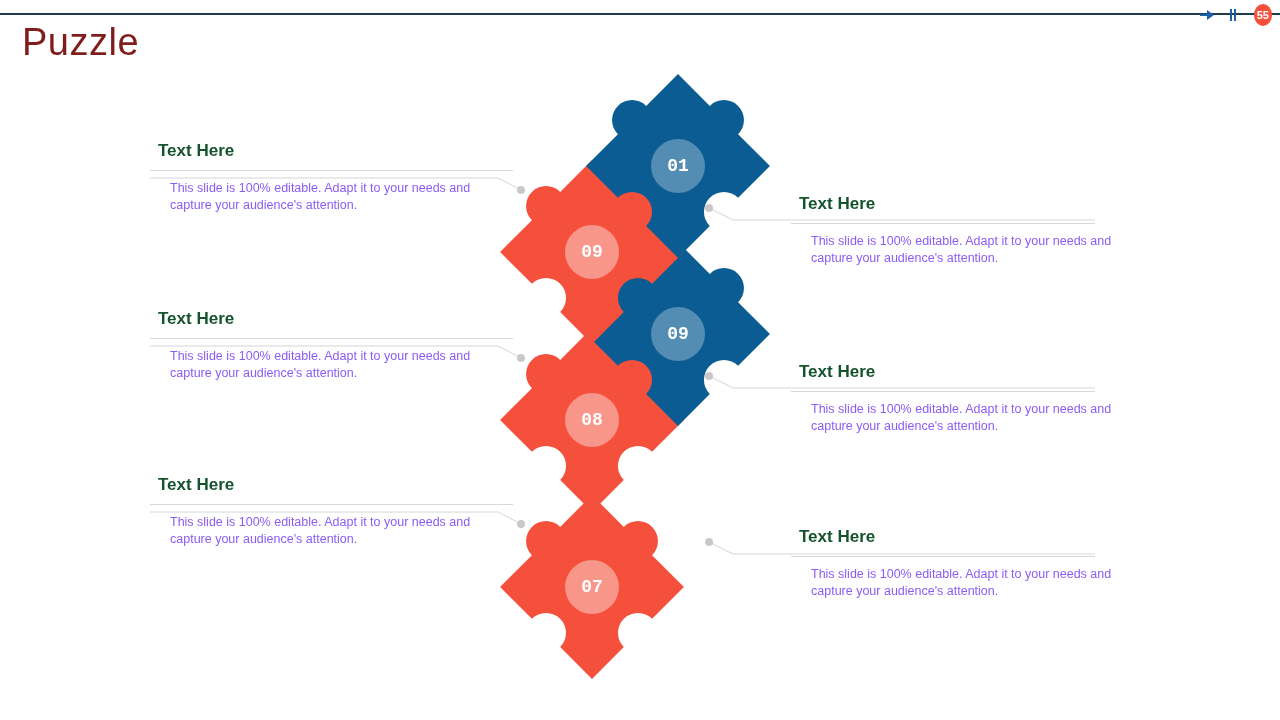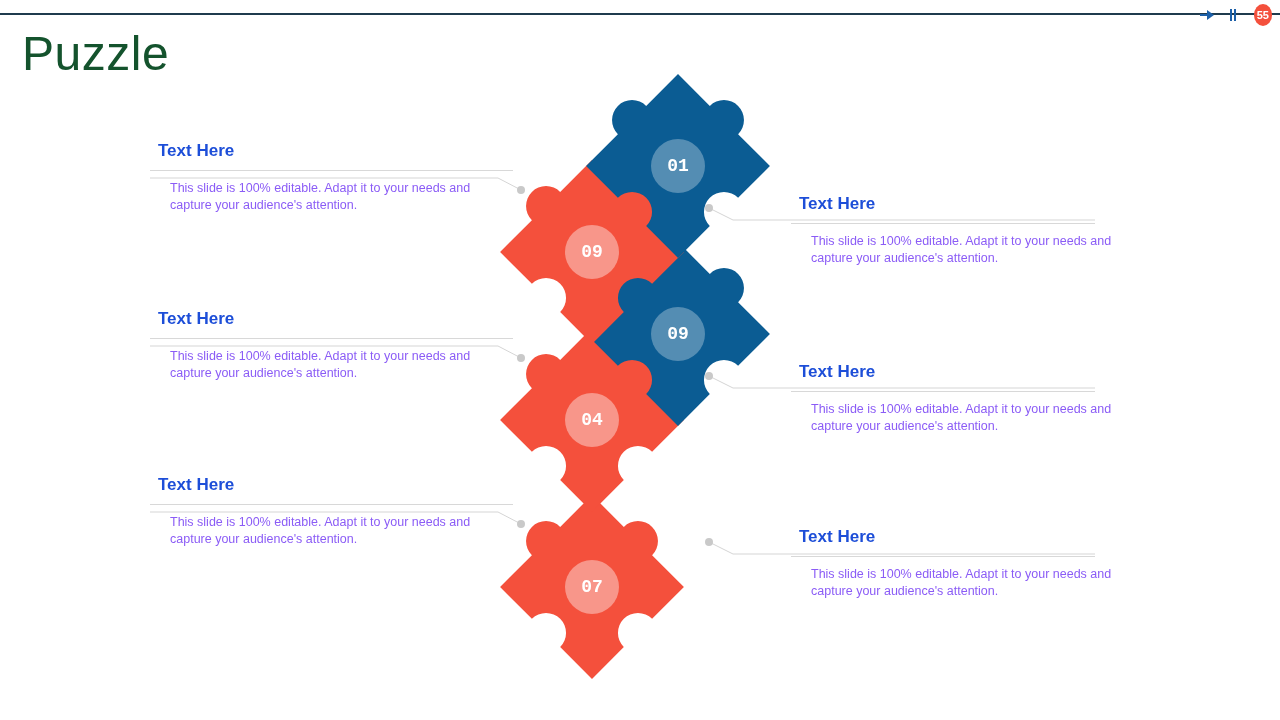--- a/index.html
+++ b/index.html
@@ -19,27 +19,26 @@
   
   .top-rule {
     position: absolute;
     left: 0; top: 13px;
     width: 1280px; height: 2px;
     background: #1f3b4d;
   }
   .slide-title {
     position: absolute;
     left: 22px; top: 20px;
-    font-size: 48px;
+    font-size: 38px;
     font-weight: 400;
     letter-spacing: 0.5px;
-    color: #14532d;
+    color: #7f1d1d;
     line-height: 44px;
     white-space: nowrap;
-    margin-top: 12px;
   }
 
   
   .top-controls {
     position: absolute;
     right: 8px; top: 2px;
     width: 72px; height: 26px;
     display: flex;
     align-items: center;
     justify-content: flex-end;
@@ -85,21 +84,21 @@
     align-items: center;
     justify-content: center;
     line-height: 1;
   }
 
   
   .txt-block { position: absolute; }
   .txt-block .heading {
     font-size: 17px;
     font-weight: 700;
-    color: #1d4ed8;
+    color: #14532d;
     line-height: 20px;
     margin: 0 0 9px 8px;
     white-space: nowrap;
   }
   .txt-block .rule {
     height: 1px;
     background: #d8d8d8;
     width: 100%;
   }
   .txt-block .body {
@@ -222,21 +221,21 @@
     <div class="piece-num red">07</div>
   </div>
 
 
   <div class="piece-wrap" id="piece-4" style="left:497px; top:325px;">
     <svg width="190" height="190" viewBox="0 0 190 190">
       <g transform="translate(95,95) rotate(45) translate(-65,-65)">
         <use href="#puzzle-piece-path" fill="#f4503c"></use>
       </g>
     </svg>
-    <div class="piece-num red">04</div>
+    <div class="piece-num red">08</div>
   </div>
 
   <div class="piece-wrap" id="piece-3" style="left:583px; top:239px;">
     <svg width="190" height="190" viewBox="0 0 190 190">
       <g transform="translate(95,95) rotate(45) translate(-65,-65)">
         <use href="#puzzle-piece-path" fill="#0b5c93"></use>
       </g>
     </svg>
     <div class="piece-num blue">09</div>
   </div>

